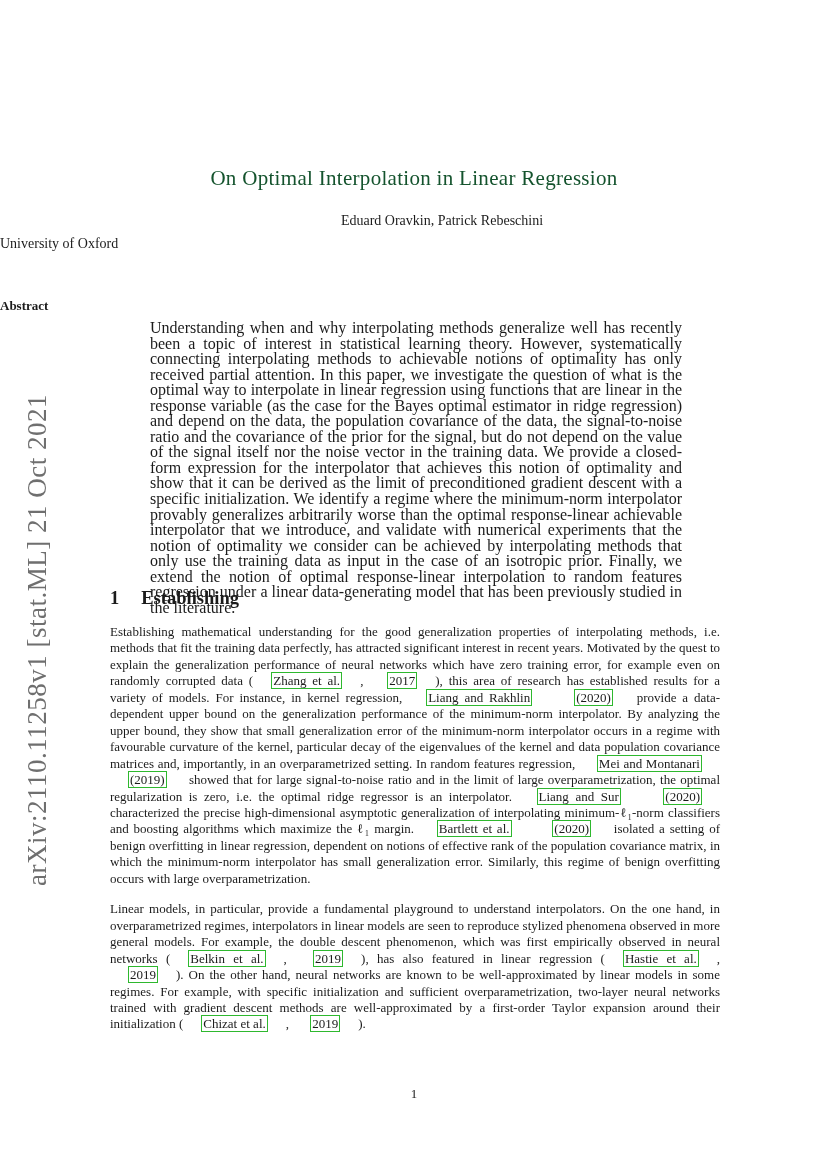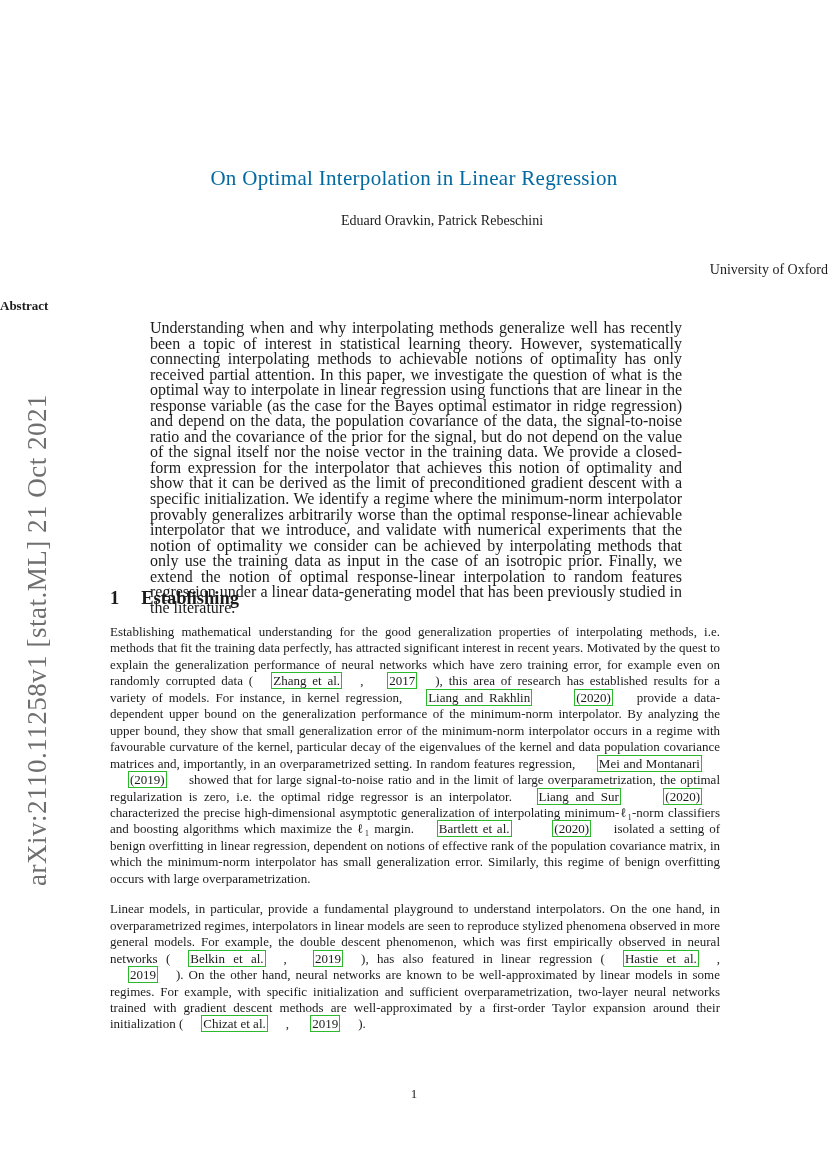--- a/index.html
+++ b/index.html
@@ -11,33 +11,33 @@
     font-family: "Liberation Serif", "DejaVu Serif", serif;
     color: #1b1b1b;
     overflow: hidden;
   }
   .title {
     position: absolute;
     top: 166px; left: 0; width: 100%;
     text-align: center;
     font-size: 21px;
     letter-spacing: 0.3px;
-    color: #0369a1;
+    color: #14532d;
   }
   .authors {
     position: absolute;
     top: 213px; left: 0; width: 100%;
     text-align: center;
     font-size: 14px;
     margin-left: 28px;
   }
   .affiliation {
     position: absolute;
-    top: 262px; left: 0; width: 100%;
-    text-align: right;
+    top: 236px; left: 0; width: 100%;
+    text-align: left;
     font-size: 14px;
   }
   .abstract-heading {
     position: absolute;
     top: 298px; left: 0; width: 100%;
     text-align: left;
     font-size: 13px;
     font-weight: bold;
   }
   .abstract-body {

